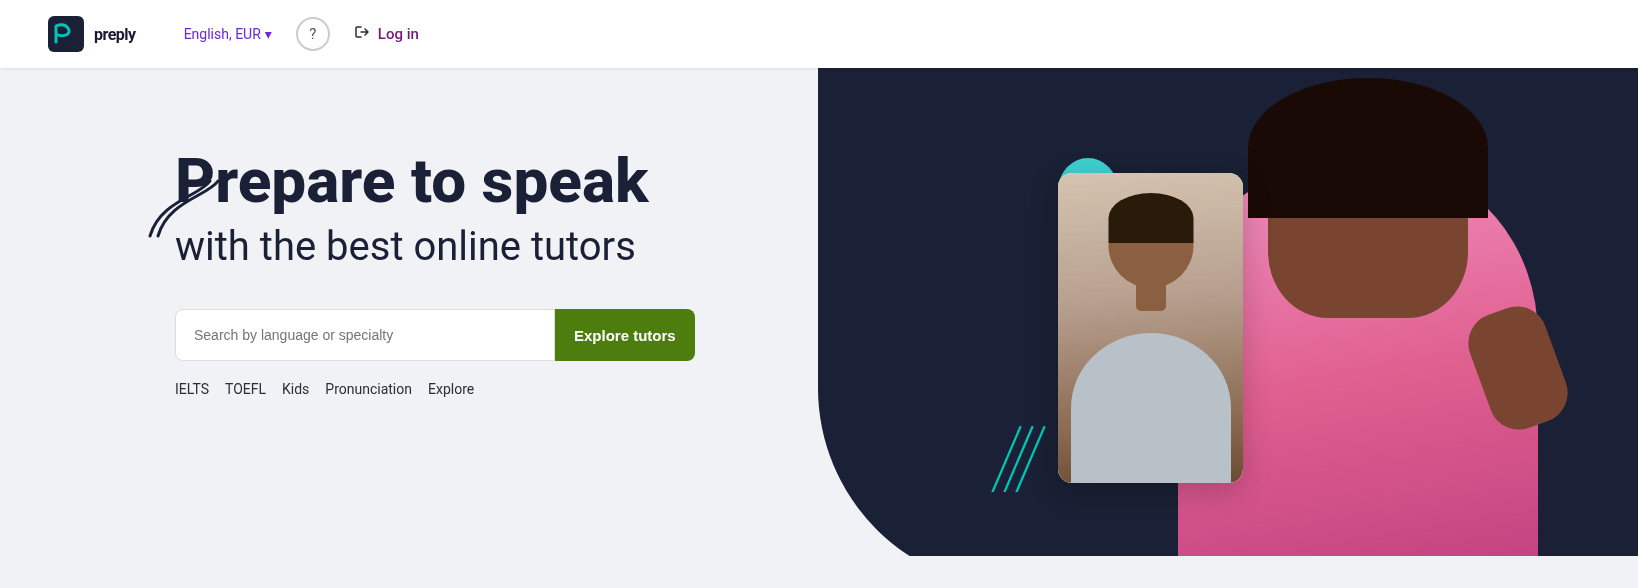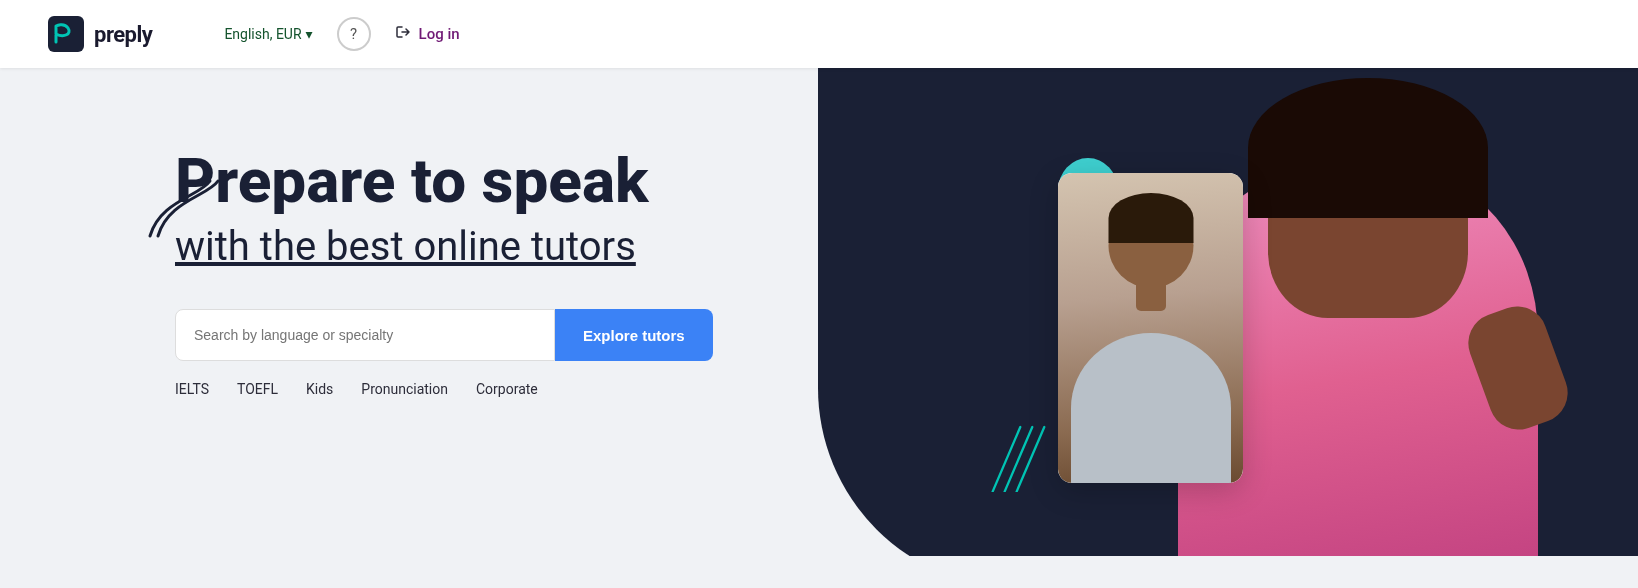--- a/index.html
+++ b/index.html
@@ -30,21 +30,21 @@
       gap: 10px;
       margin-right: 48px;
     }
 
     .logo-icon {
       width: 36px;
       height: 36px;
     }
 
     .logo-text {
-      font-size: 22px;
+      font-size: 16px;
       font-weight: 700;
       color: #1a1a2e;
       letter-spacing: -0.5px;
     }
 
     .nav-links {
       display: flex;
       align-items: center;
       gap: 32px;
       flex: 1;
@@ -62,23 +62,22 @@
       display: flex;
       align-items: center;
       gap: 24px;
     }
 
     .lang-selector {
       display: flex;
       align-items: center;
       gap: 4px;
       font-size: 14px;
-      color: #14532d;
-      cursor: pointer;
-      margin-left: 24px;
+      color: #6d28d9;
+      cursor: pointer;
     }
 
     .help-btn {
       width: 34px;
       height: 34px;
       border-radius: 50%;
       border: 2px solid #ccc;
       display: flex;
       align-items: center;
       justify-content: center;
@@ -158,21 +157,20 @@
       line-height: 1.05;
       margin-bottom: 8px;
     }
 
     .headline-regular {
       font-size: 40px;
       font-weight: 400;
       color: #1a2035;
       line-height: 1.3;
       margin-bottom: 36px;
-      text-decoration: underline;
     }
 
     
     .search-area {
       display: flex;
       align-items: center;
       gap: 0;
       margin-bottom: 20px;
     }
 
@@ -183,35 +181,35 @@
       border-radius: 8px 0 0 8px;
       padding: 0 18px;
       font-size: 14px;
       color: #0c4a6e;
       background: #fff;
       outline: none;
     }
 
     .explore-btn {
       height: 52px;
-      padding: 0 28px;
-      background: #3b82f6;
+      padding: 0 19px;
+      background: #4d7c0f;
       color: #fff;
       border: none;
       border-radius: 0 8px 8px 0;
       font-size: 15px;
       font-weight: 600;
       cursor: pointer;
       white-space: nowrap;
     }
 
     
     .quick-tags {
       display: flex;
-      gap: 28px;
+      gap: 16px;
       align-items: center;
     }
 
     .quick-tag {
       font-size: 14px;
       color: #2d2d3a;
       cursor: pointer;
       font-weight: 400;
     }
 
@@ -318,21 +316,21 @@
     <div class="search-area">
       <input class="search-input" type="text" placeholder="Search by language or specialty" style="">
       <button class="explore-btn">Explore tutors</button>
     </div>
 
     <div class="quick-tags">
       <span class="quick-tag">IELTS</span>
       <span class="quick-tag">TOEFL</span>
       <span class="quick-tag">Kids</span>
       <span class="quick-tag">Pronunciation</span>
-      <span class="quick-tag">Corporate</span>
+      <span class="quick-tag">Explore</span>
     </div>
   </div>
 
   <div class="images-area">
 
     <div class="video-card">
       <div class="video-card-inner">
 
         <div style="position:absolute;top:30px;left:50%;transform:translateX(-50%);width:85px;height:85px;background:#8a6040;border-radius:50%;z-index:2;"></div>
 

